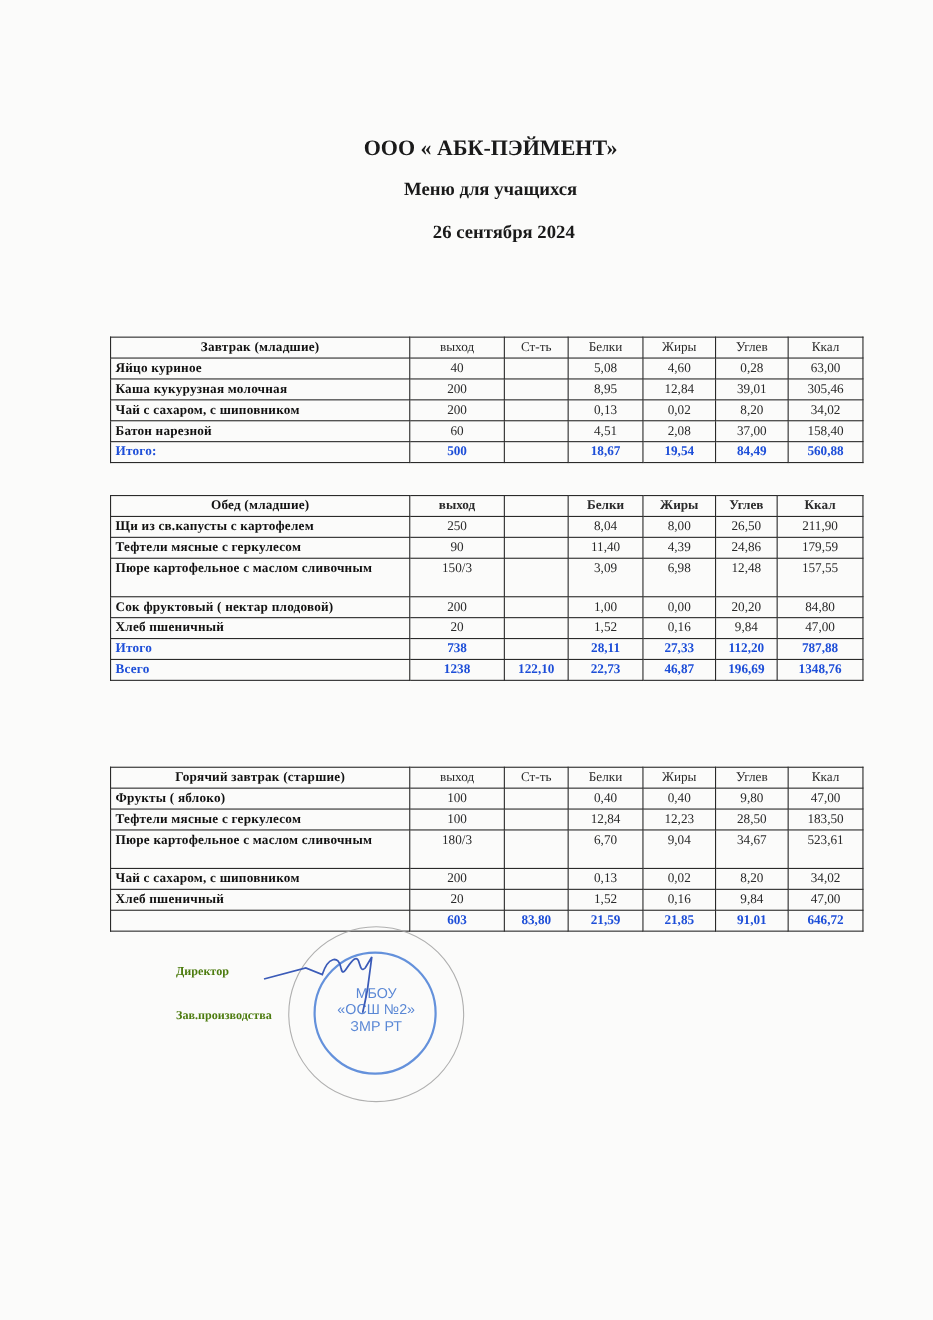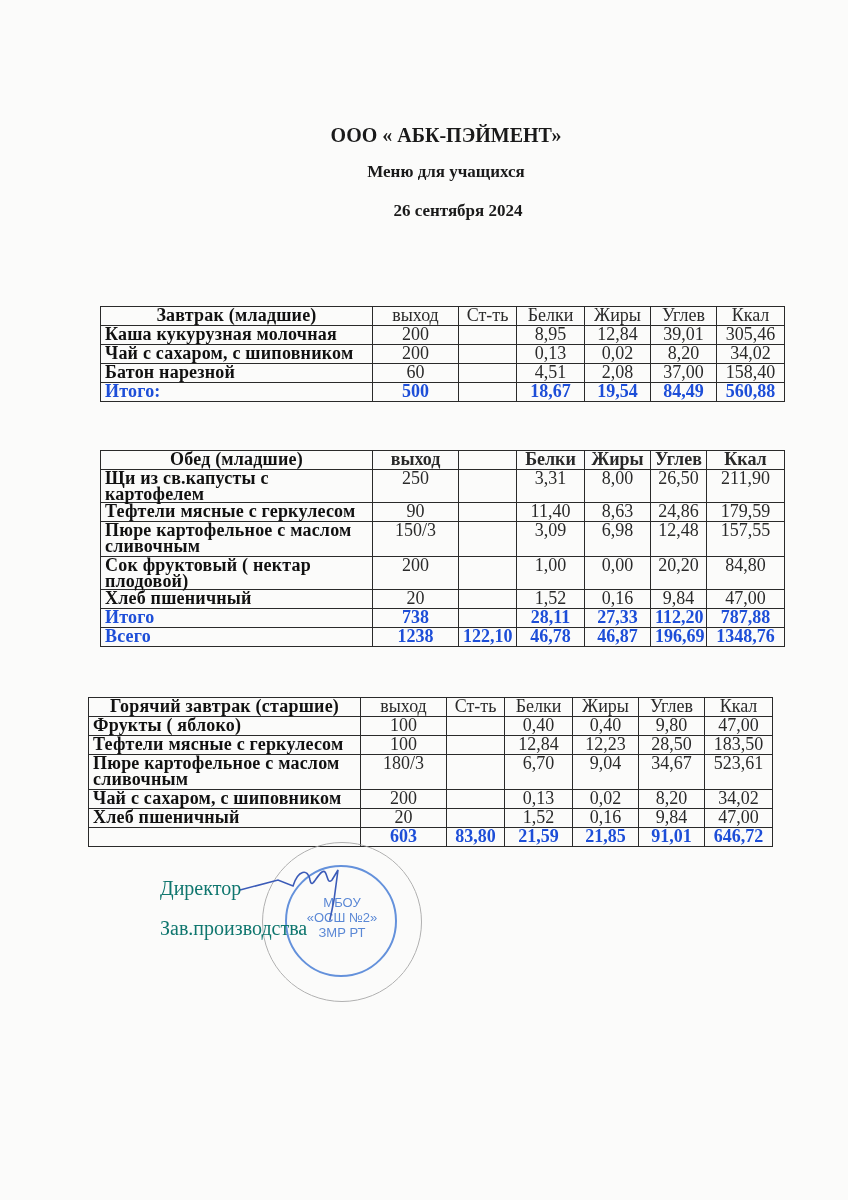--- a/index.html
+++ b/index.html
@@ -12,44 +12,44 @@
     overflow: hidden;
   }
   .head { position: absolute; left: 0; width: 848px; text-align: center; font-weight: bold; }
   .h1 { top: 124px; font-size: 20px; left: 22px; }
   .h2 { top: 162px; font-size: 17px; left: 22px; }
   .h3 { top: 201px; font-size: 17px; left: 34px; }
 
   table.menu {
     position: absolute;
     border-collapse: collapse;
-    font-size: 18px;
+    font-size: 12px;
     table-layout: fixed;
   }
   table.menu td {
     border: 1px solid #2a2a2a;
     padding: 0 4px;
     height: 18px;
     line-height: 16px;
     vertical-align: top;
     text-align: center;
     color: #2a2a2a;
   }
   table.menu td.name { text-align: left; font-weight: bold; color: #111; letter-spacing: 0.2px; }
   table.menu tr.hdr td { font-weight: normal; }
   table.menu tr.hdr td.name { text-align: center; font-weight: bold; }
   table.menu tr.hdr.boldall td { font-weight: bold; margin-left: 17px; }
   table.menu tr.total td { font-weight: bold; color: #1d4ed8; }
   table.menu tr.tall td { height: 34px; }
 
   #t1 { left: 100px; top: 306px; width: 684px; }
   #t2 { left: 100px; top: 450px; width: 684px; }
-  #t3 { left: 88px; top: 697px; width: 684px; }
-
-  .sig { position: absolute; font-weight: normal; font-size: 20px; color: #0f766e; }
+  #t3 { left: 100px; top: 697px; width: 684px; }
+
+  .sig { position: absolute; font-weight: bold; font-size: 11px; color: #4d7c0f; }
   .sig.dir { left: 160px; top: 877px; }
   .sig.zav { left: 160px; top: 917px; }
 
   .stamp {
     position: absolute; left: 262px; top: 842px;
     width: 158px; height: 158px; border-radius: 50%;
     border: 1px solid #a3a3a3; opacity: 0.85;
   }
   .stamp .inner {
     position: absolute; left: 22px; top: 22px; width: 108px; height: 108px;
@@ -82,20 +82,29 @@
       <tr class="hdr">
     <td class="name">Завтрак (младшие)</td>
     <td>выход</td>
     <td>Ст-ть</td>
     <td>Белки</td>
     <td>Жиры</td>
     <td>Углев</td>
     <td>Ккал</td>
   </tr>
   <tr>
+    <td class="name">Яйцо куриное</td>
+    <td>40</td>
+    <td></td>
+    <td>5,08</td>
+    <td>4,60</td>
+    <td>0,28</td>
+    <td>63,00</td>
+  </tr>
+  <tr>
     <td class="name">Каша кукурузная молочная</td>
     <td>200</td>
     <td></td>
     <td>8,95</td>
     <td>12,84</td>
     <td>39,01</td>
     <td>305,46</td>
   </tr>
   <tr>
     <td class="name">Чай с сахаром, с шиповником</td>
@@ -144,31 +153,31 @@
     <td></td>
     <td>Белки</td>
     <td>Жиры</td>
     <td>Углев</td>
     <td>Ккал</td>
   </tr>
   <tr>
     <td class="name">Щи из св.капусты с картофелем</td>
     <td>250</td>
     <td></td>
-    <td>3,31</td>
+    <td>8,04</td>
     <td>8,00</td>
     <td>26,50</td>
     <td>211,90</td>
   </tr>
   <tr>
     <td class="name">Тефтели мясные с геркулесом</td>
     <td>90</td>
     <td></td>
     <td>11,40</td>
-    <td>8,63</td>
+    <td>4,39</td>
     <td>24,86</td>
     <td>179,59</td>
   </tr>
   <tr class="tall">
     <td class="name">Пюре картофельное с маслом сливочным</td>
     <td>150/3</td>
     <td></td>
     <td>3,09</td>
     <td>6,98</td>
     <td>12,48</td>
@@ -198,21 +207,21 @@
     <td></td>
     <td>28,11</td>
     <td>27,33</td>
     <td>112,20</td>
     <td>787,88</td>
   </tr>
   <tr class="total">
     <td class="name">Всего</td>
     <td>1238</td>
     <td>122,10</td>
-    <td>46,78</td>
+    <td>22,73</td>
     <td>46,87</td>
     <td>196,69</td>
     <td>1348,76</td>
   </tr>
 </tbody>
   </table>
 
 <table class="menu" id="t3">
   <colgroup>
     <col style="width:272px">

